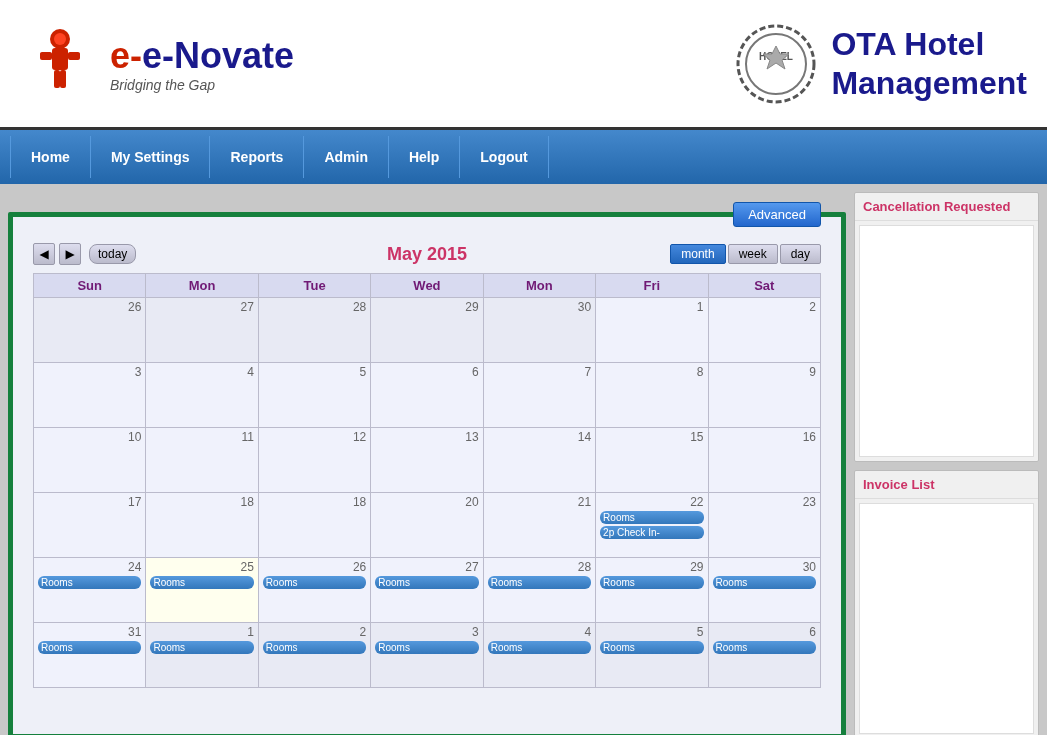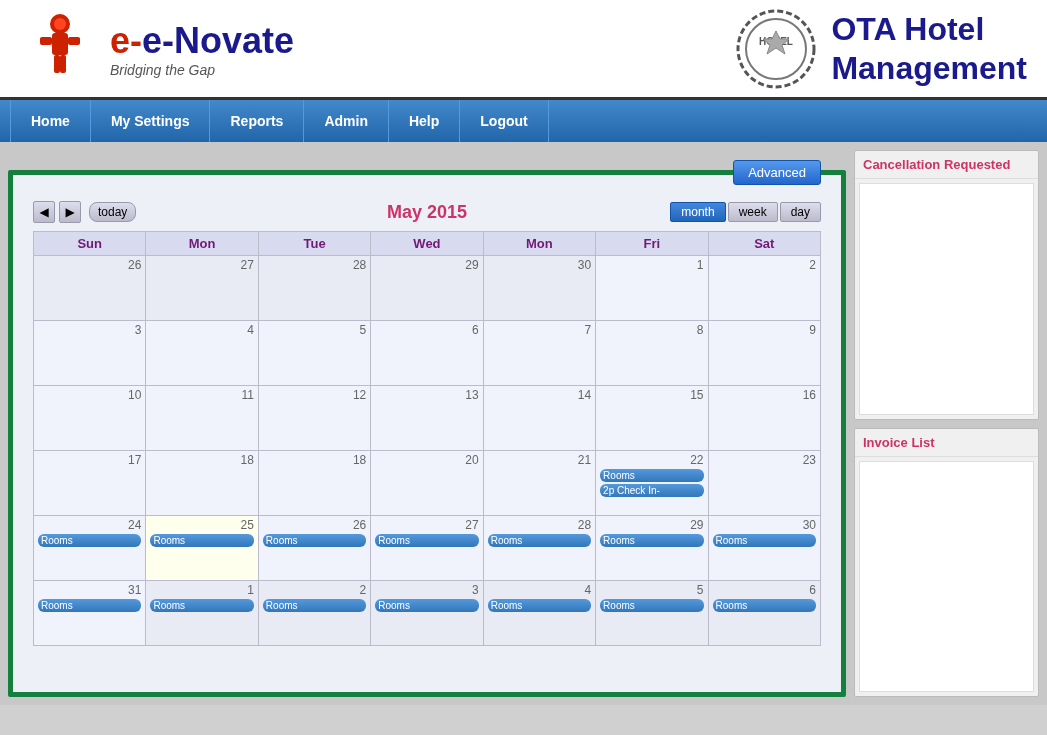--- a/index.html
+++ b/index.html
@@ -1,21 +1,21 @@
 <!DOCTYPE html>
 <html><head>
   <meta charset="utf-8">
   <style>
     * { margin: 0; padding: 0; box-sizing: border-box; }
     body { font-family: Arial, sans-serif; background: #d0d0d0; width: 1047px; height: 735px; overflow: hidden; }
 
     
     #header {
       background: white;
-      height: 100px;
+      height: 130px;
       display: flex;
       align-items: center;
       padding: 10px 20px;
       border-bottom: 3px solid #333;
     }
     #logo-area {
       display: flex;
       align-items: center;
       gap: 10px;
     }
@@ -47,21 +47,21 @@
     #brand-name {
       font-size: 32px;
       font-weight: bold;
       color: #1a1a8c;
       line-height: 1.2;
     }
 
     
     #nav {
       background: linear-gradient(to bottom, #4488cc, #2266aa);
-      height: 42px;
+      height: 54px;
       display: flex;
       align-items: center;
       padding: 0 10px;
     }
     .nav-item {
       color: white;
       font-size: 14px;
       font-weight: bold;
       padding: 0 20px;
       height: 42px;

